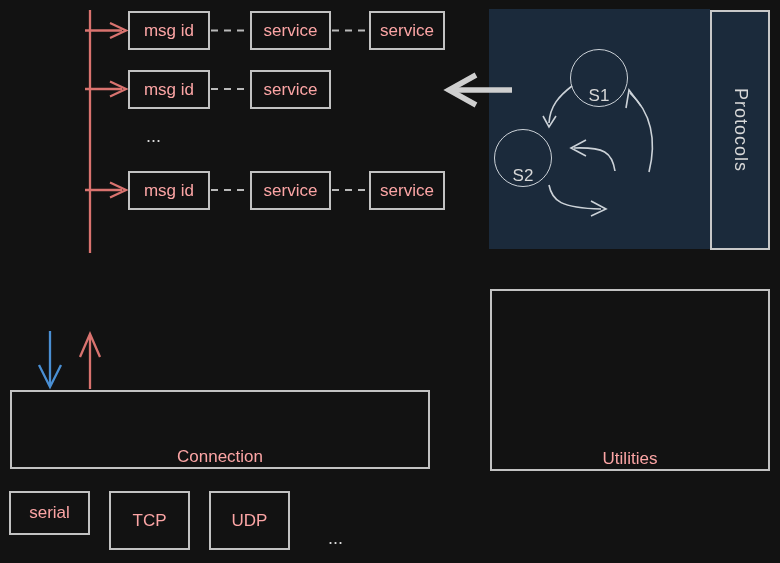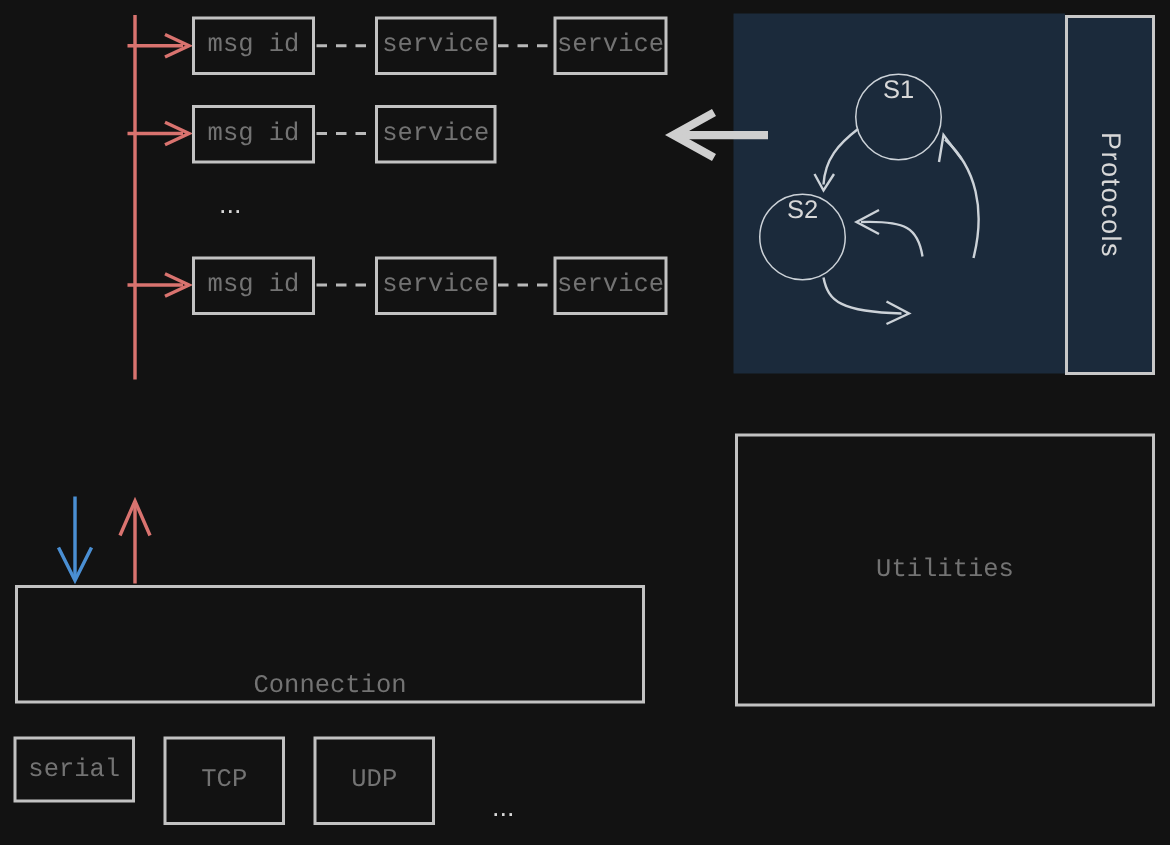--- a/index.html
+++ b/index.html
@@ -16,26 +16,25 @@
   }
   .overlay {
     position: absolute; left: 0; top: 0;
     width: 780px; height: 563px;
     pointer-events: none;
   }
   .box {
     position: absolute;
     box-sizing: border-box;
     border: 2px solid #c2c2c2;
-    color: #737373;
+    color: #fca5a5;
     font-size: 17px;
     display: flex; align-items: center; justify-content: center;
     background: transparent;
     z-index: 3;
-    font-family: Liberation Mono, monospace;
   }
   .navy-panel {
     position: absolute;
     left: 489px; top: 9px;
     width: 221px; height: 240px;
     background: #1b2a3b;
     z-index: 1;
   }
   .protocols-box {
     position: absolute;
@@ -55,21 +54,21 @@
   }
   .state-node {
     position: absolute;
     width: 58px; height: 58px;
     box-sizing: border-box;
     border: 1.6px solid #ccd2d8;
     border-radius: 50%;
     background: transparent;
     color: #d8d8d8;
     font-size: 17px;
-    display: flex; align-items: flex-start; justify-content: center;
+    display: flex; align-items: flex-end; justify-content: center;
     z-index: 3;
   }
   .ellipsis {
     position: absolute;
     color: #d8d8d8;
     font-size: 18px;
     z-index: 3;
   }
   svg { position: absolute; left: 0; top: 0; z-index: 2; }
 </style>
@@ -152,21 +151,21 @@
   <div class="box" style="left:250px; top:171px; width:81px; height:39px;">
       <span>service</span>
     </div>
   <div class="box" style="left:369px; top:171px; width:76px; height:39px;">
       <span>service</span>
     </div>
 
   <div class="box" style="left:10px; top:390px; width:420px; height:79px;align-items:flex-end;">
       <span>Connection</span>
     </div>
-  <div class="box" style="left:490px; top:289px; width:280px; height:182px;">
+  <div class="box" style="left:490px; top:289px; width:280px; height:182px;align-items:flex-end;">
       <span>Utilities</span>
     </div>
 
   <div class="box" style="left:9px; top:491px; width:81px; height:44px;">
       <span>serial</span>
     </div>
   <div class="box" style="left:209px; top:491px; width:81px; height:59px;">
       <span>UDP</span>
     </div>
   <div class="box" style="left:109px; top:491px; width:81px; height:59px;">
@@ -174,17 +173,17 @@
     </div>
   <div class="ellipsis" style="left:328px; top:528px;">...</div>
 
   <div class="protocols-box">
     <span>Protocols</span>
   </div>
 
   <div class="state-node" style="left:570px; top:49px;">
       <span>S1</span>
     </div>
-  <div class="state-node" style="left:506px; top:129px;">
+  <div class="state-node" style="left:494px; top:129px;">
       <span>S2</span>
     </div>
 
 </div>
 
 </body></html>

